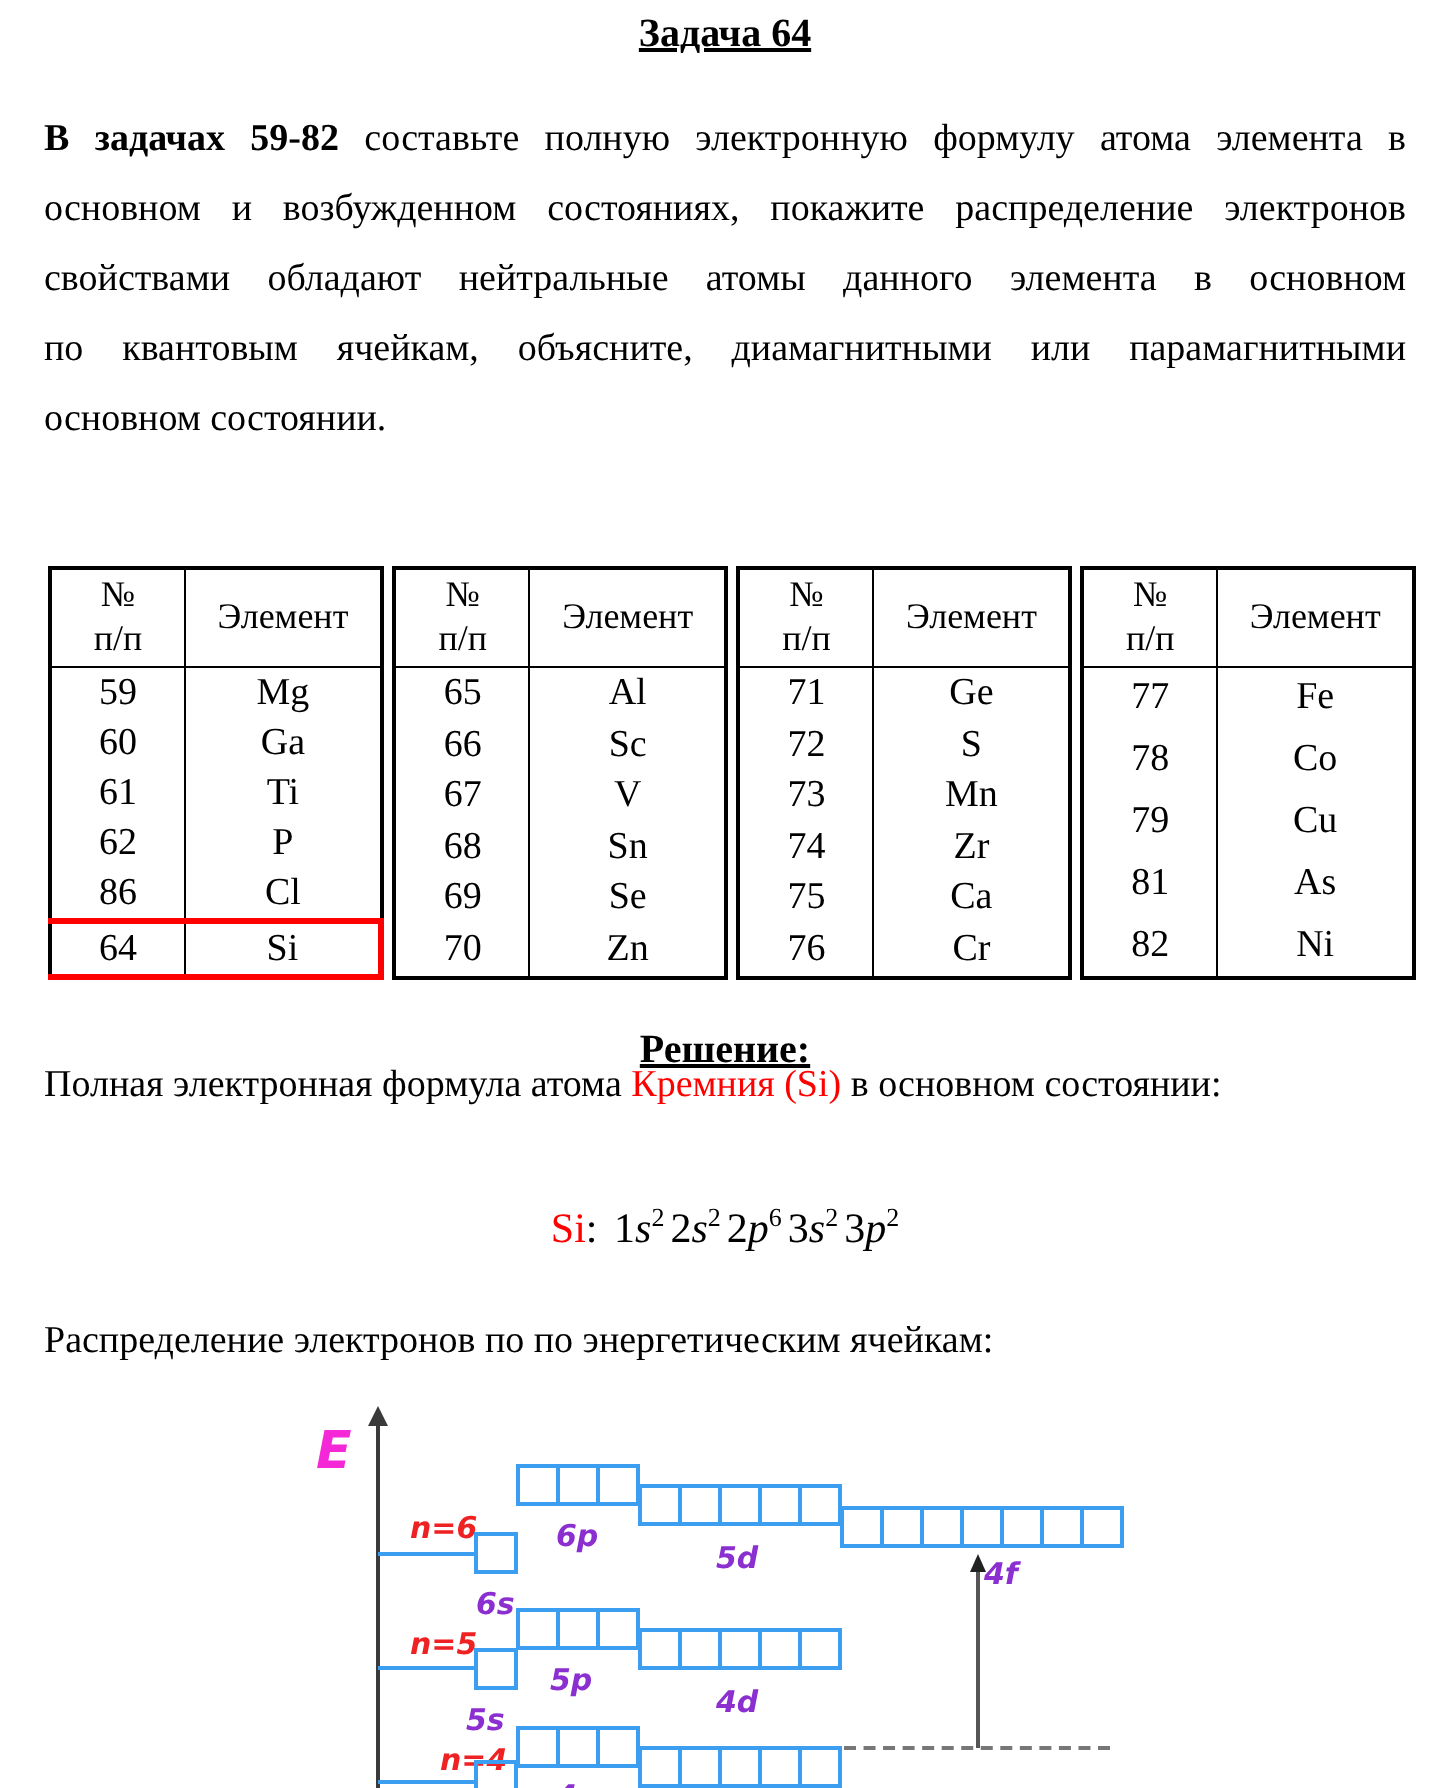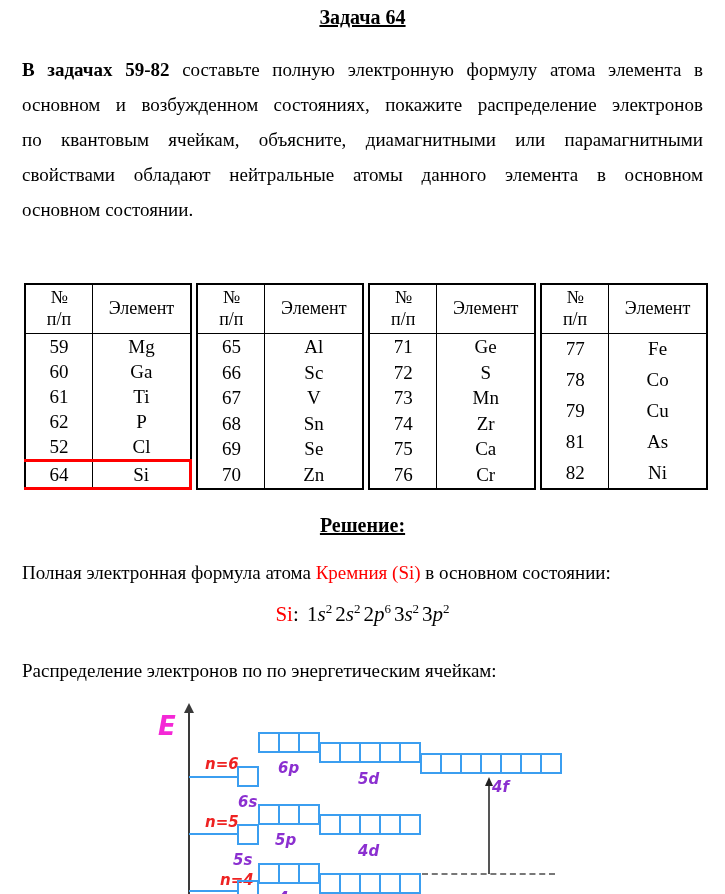--- a/index.html
+++ b/index.html
@@ -15,21 +15,21 @@
   .subtable th{border:1.5px solid #000;font-weight:normal;font-size:18px;
                white-space:pre-line;line-height:1.2;height:46px;text-align:center;vertical-align:middle;}
   .subtable td{border-left:1.5px solid #000;border-right:1.5px solid #000;
                font-size:19px;height:25px;text-align:center;vertical-align:middle;padding:0;}
   .subtable .col-num{width:64px;}
   tr.hl td{border-top:3px solid #f00;border-bottom:3px solid #f00;}
   tr.hl td:first-child{border-left:1px solid #c2410c;}
   tr.hl td:last-child{border-right:3px solid #f00;}
   .sol-head{position:absolute;top:514px;left:0;width:100%;text-align:center;
             font-size:20px;font-weight:bold;text-decoration:underline;}
-  .sol-line1{position:absolute;top:562px;left:22px;width:681px;font-size:19px;}
+  .sol-line1{position:absolute;top:532px;left:22px;width:681px;font-size:19px;}
   .red{color:#ff0000;}
   .formula{position:absolute;top:602px;left:0;width:100%;text-align:center;font-size:21px;}
   .formula i{font-family:"Liberation Serif",serif;}
   .formula sup{font-size:13px;vertical-align:super;line-height:0;}
   .formula .term{margin-left:3px;}
   .sol-line2{position:absolute;top:660px;left:22px;width:681px;font-size:19px;}
   .diagram{position:absolute;top:703px;left:0;width:725px;height:191px;overflow:hidden;
            font-family:"DejaVu Sans",sans-serif;}
   .axis{position:absolute;left:188px;top:8px;width:2px;height:183px;background:#3a3a3a;}
   .axis-head{position:absolute;left:184px;top:0;width:0;height:0;
@@ -51,22 +51,22 @@
 </head>
 <body>
 
 <div class="page">
 
   <div class="title">Задача 64</div>
 
   <div class="para">
     <div class="jline"><b>В задачах 59-82</b><span> составьте полную электронную формулу атома элемента в</span></div>
     <div class="jline">основном и возбужденном состояниях, покажите распределение электронов</div>
+    <div class="jline">свойствами обладают нейтральные атомы данного элемента в основном</div>
     <div class="jline">по квантовым ячейкам, объясните, диамагнитными или парамагнитными</div>
-    <div class="jline">свойствами обладают нейтральные атомы данного элемента в основном</div>
     <div class="lastline">основном состоянии.</div>
   </div>
 
   <div class="tables">
       <table class="subtable">
         <thead>
           <tr>
             <th class="col-num">№
 п/п</th>
             <th>Элемент</th>
@@ -83,21 +83,21 @@
           </tr>
           <tr>
             <td>61</td>
             <td>Ti</td>
           </tr>
           <tr>
             <td>62</td>
             <td>P</td>
           </tr>
           <tr>
-            <td>52</td>
+            <td>86</td>
             <td>Cl</td>
           </tr>
           <tr class="hl">
             <td>64</td>
             <td>Si</td>
           </tr>
         </tbody>
       </table>
       <table class="subtable">
         <thead>

